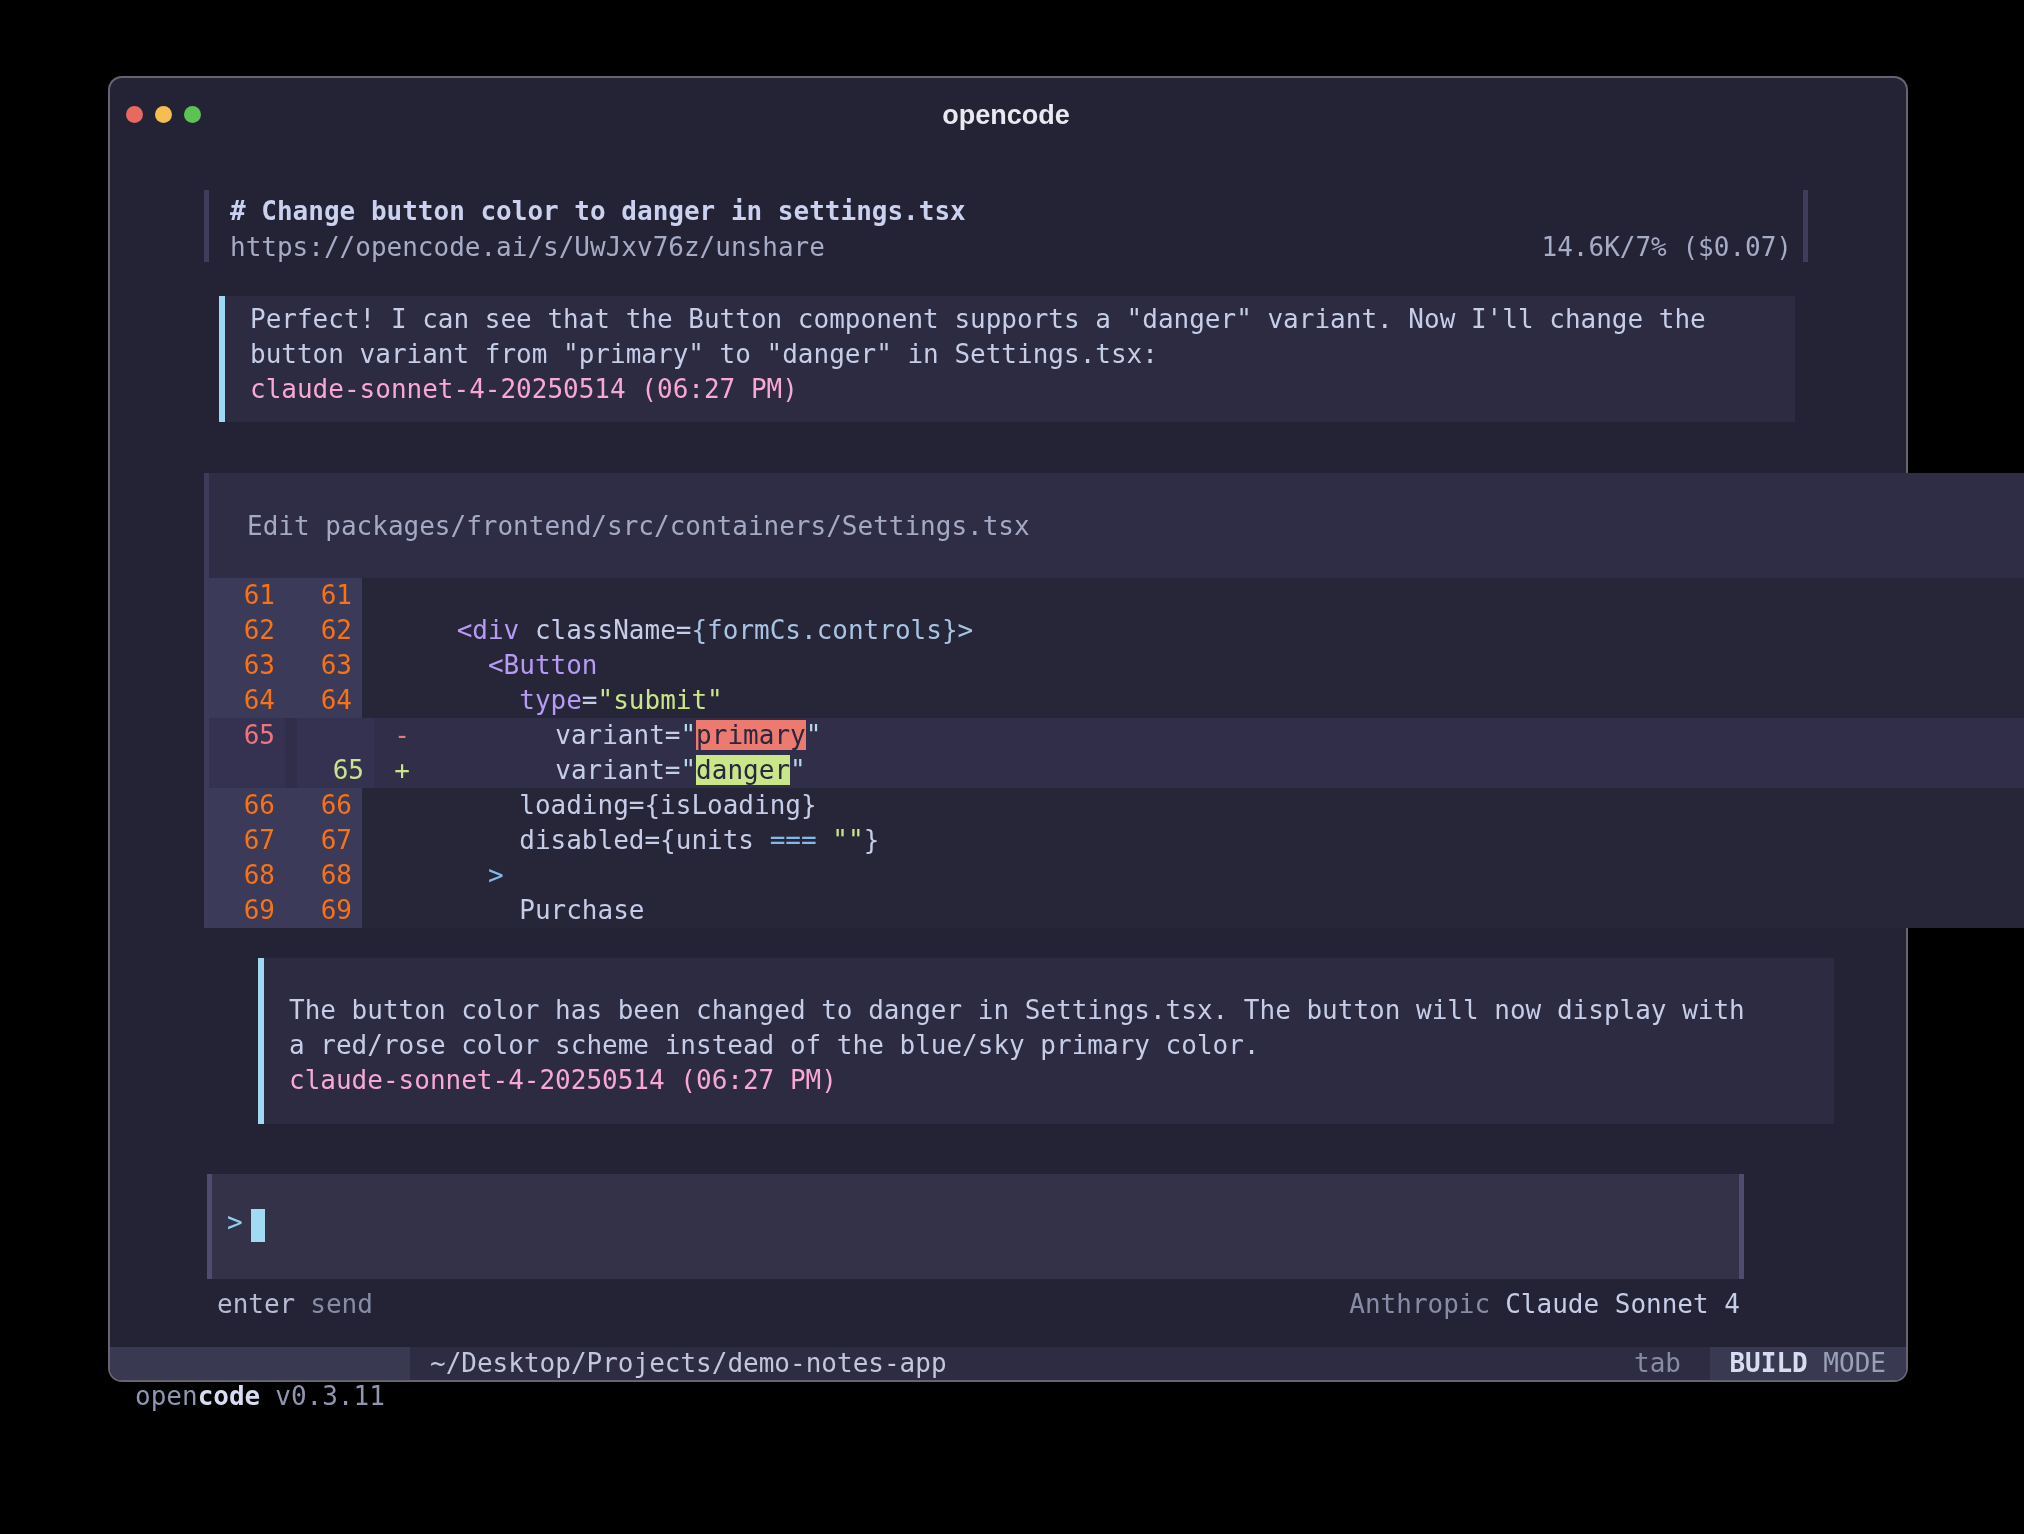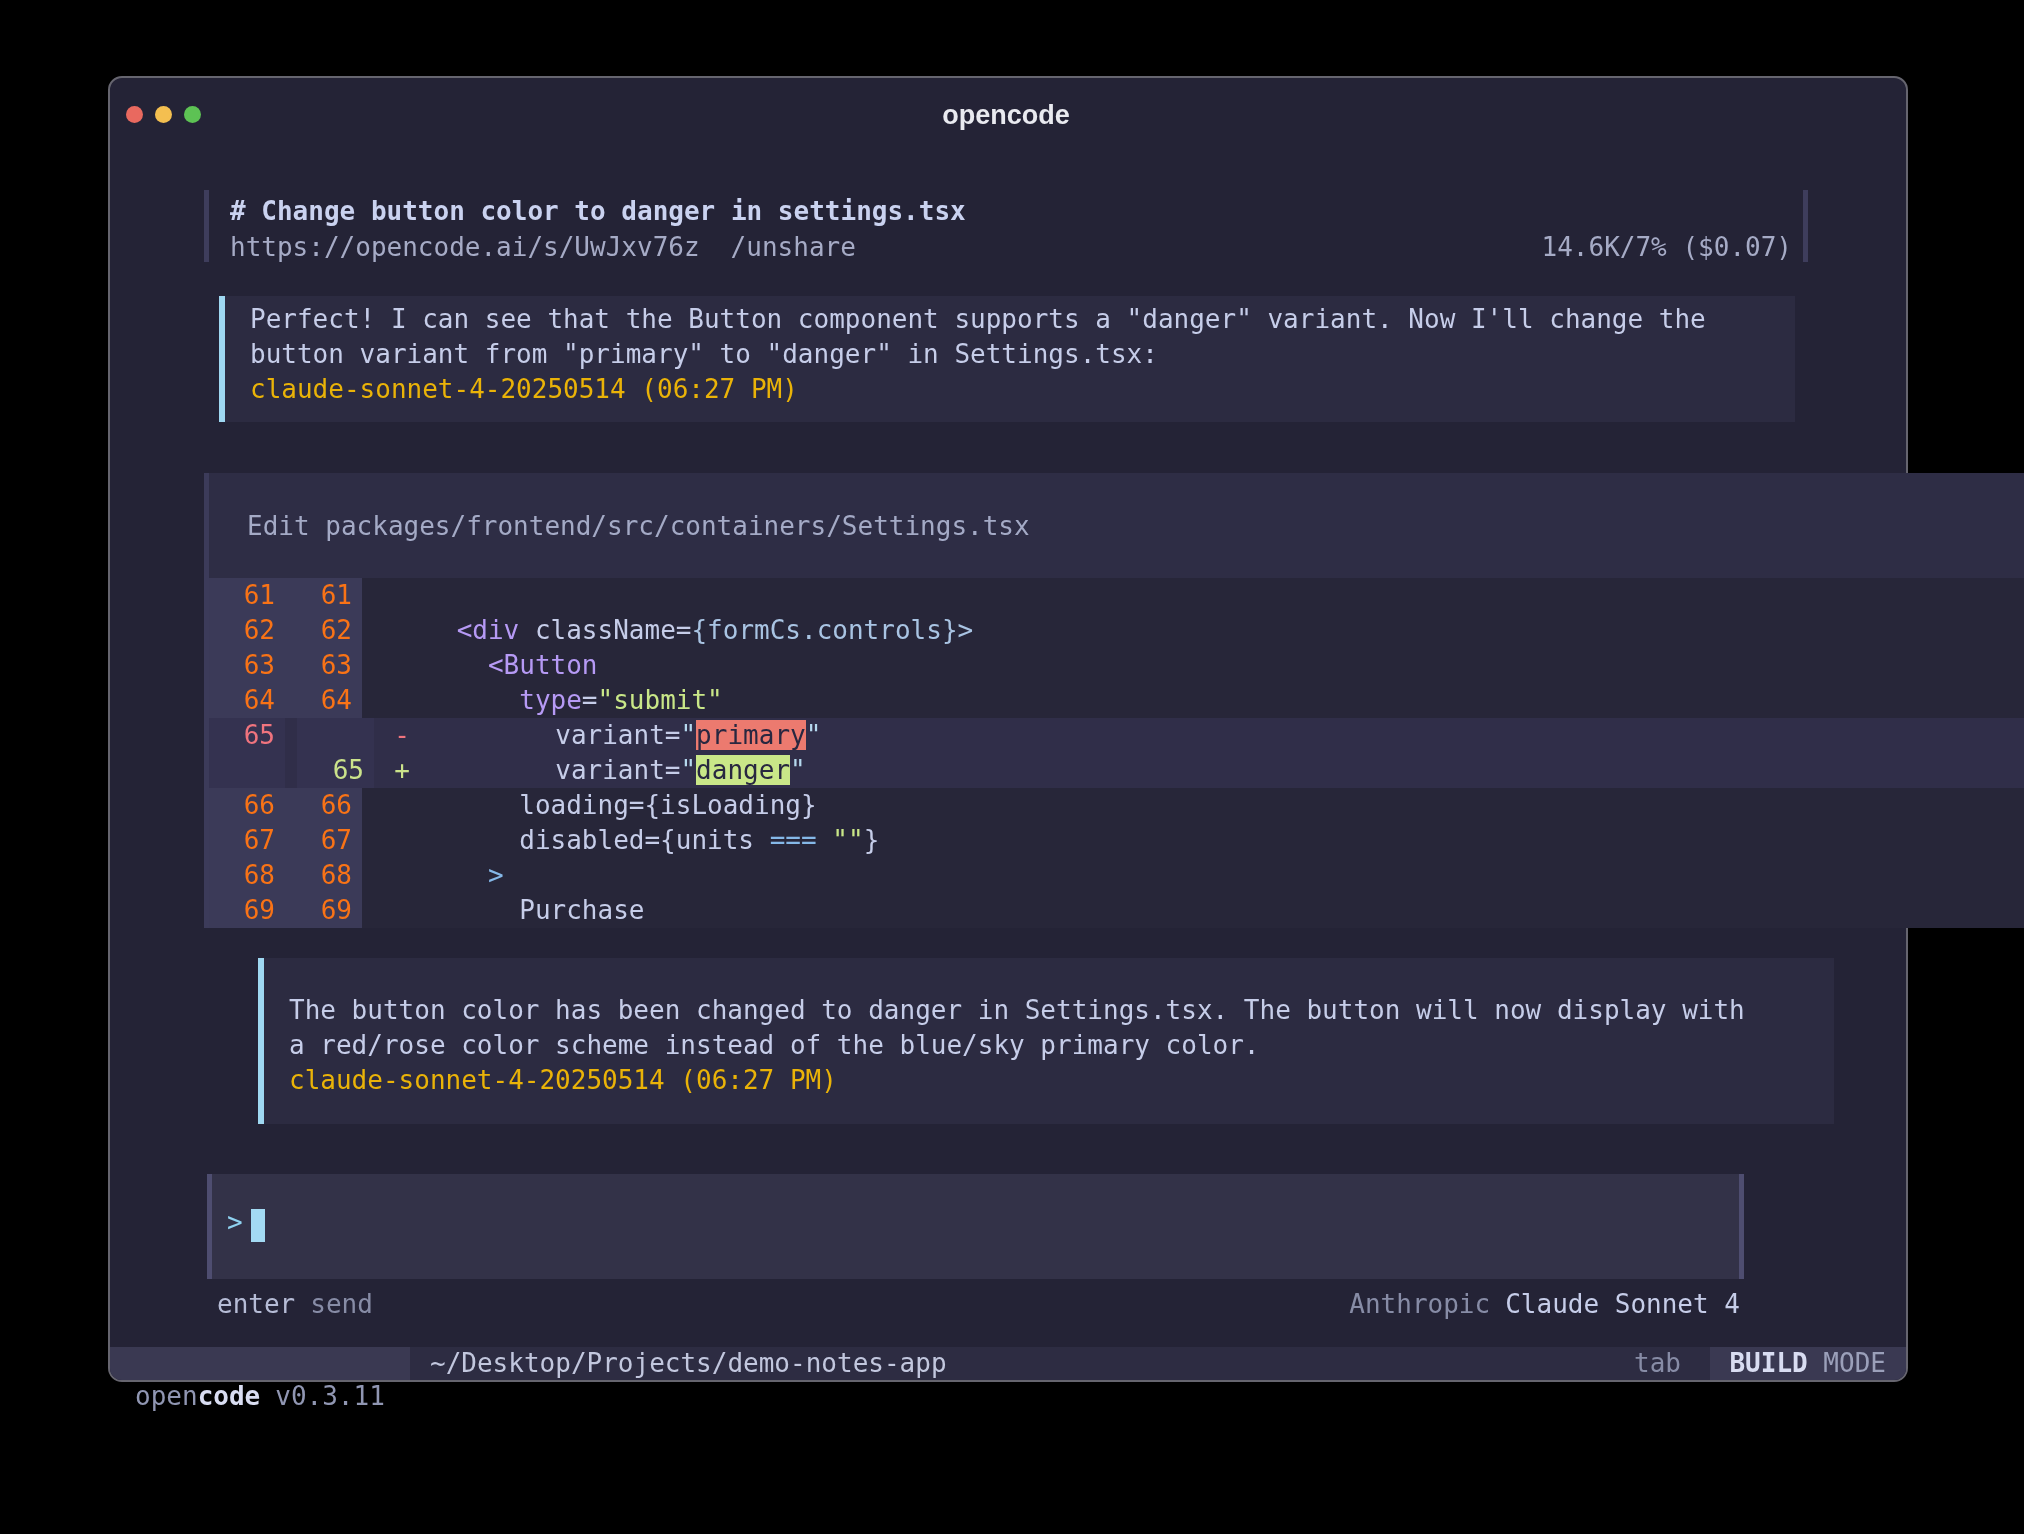--- a/index.html
+++ b/index.html
@@ -13,28 +13,28 @@
   .light.yellow{left:45px;background:#f4bf50;}
   .light.green{left:74px;background:#5dc254;}
   .window-title{position:absolute;top:20px;left:0;right:0;text-align:center;
                 font-family:"Liberation Sans",sans-serif;font-weight:700;font-size:27px;color:#e9eaf0;}
   
   .share-header{position:absolute;left:94px;top:112px;width:1604px;height:72px;}
   .vbar{position:absolute;top:0;bottom:0;width:5px;background:#3e3d5c;}
   .vbar.left{left:0}.vbar.right{right:0}
   .share-title{position:absolute;left:26px;top:4px;font-weight:700;color:#cad2f0;white-space:pre;}
   .share-sub{position:absolute;left:26px;top:40px;color:#a6abc6;white-space:pre;}
-  .share-unshare{margin-left:31px;}
+  .share-unshare{}
   .share-tokens{position:absolute;right:16px;top:40px;color:#a6abc6;white-space:pre;}
   
   .msg{position:absolute;left:109px;width:1576px;background:#2c2b41;border-left:6px solid #9fd8f2;box-sizing:border-box;}
   .msg1{top:218px;height:126px;}
   .msg2{top:880px;height:166px;margin-left:39px;}
   .msg .line{position:absolute;left:25px;white-space:pre;color:#c6cde9;}
-  .msg .meta{color:#eab308;}
+  .msg .meta{color:#f9a8d4;}
   .msg1 .r1{top:6px}.msg1 .r2{top:41px}.msg1 .r3{top:76px}
   .msg2 .r1{top:35px}.msg2 .r2{top:70px}.msg2 .r3{top:105px}
   
   .diff-card{position:absolute;left:94px;top:395px;width:1855px;height:455px;}
   .diff-card .vbar{background:#3c3b5a;}
   .diff-inner{position:absolute;left:5px;right:5px;top:0;bottom:0;}
   .diff-header{position:absolute;top:0;left:0;right:0;height:105px;background:#2e2d45;}
   .diff-header .t{position:absolute;left:38px;top:36px;color:#a4aac6;white-space:pre;}
   .diff-rows{position:absolute;top:105px;left:0;right:0;bottom:0;background:#272639;}
   .drow{display:grid;grid-template-columns:76px 77px 32px auto;height:35px;line-height:35px;white-space:pre;}

